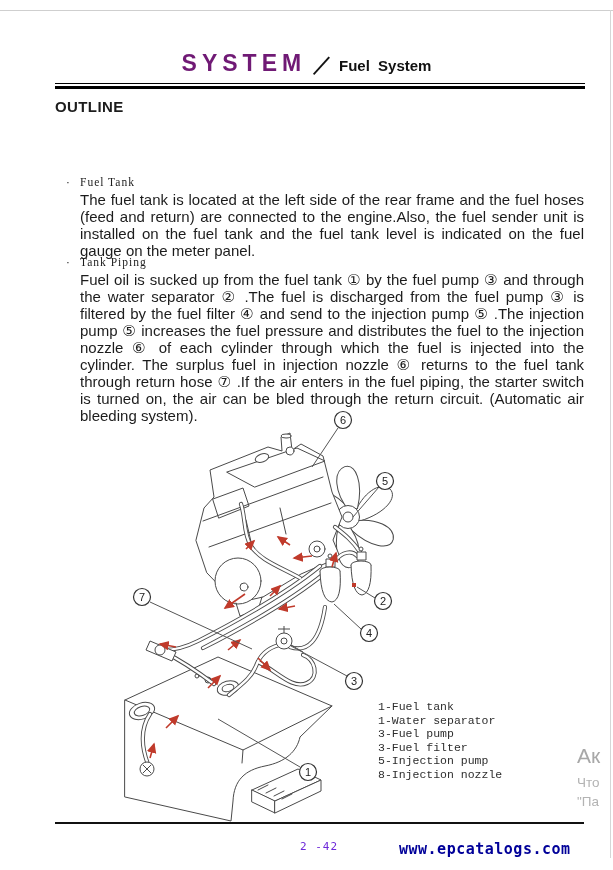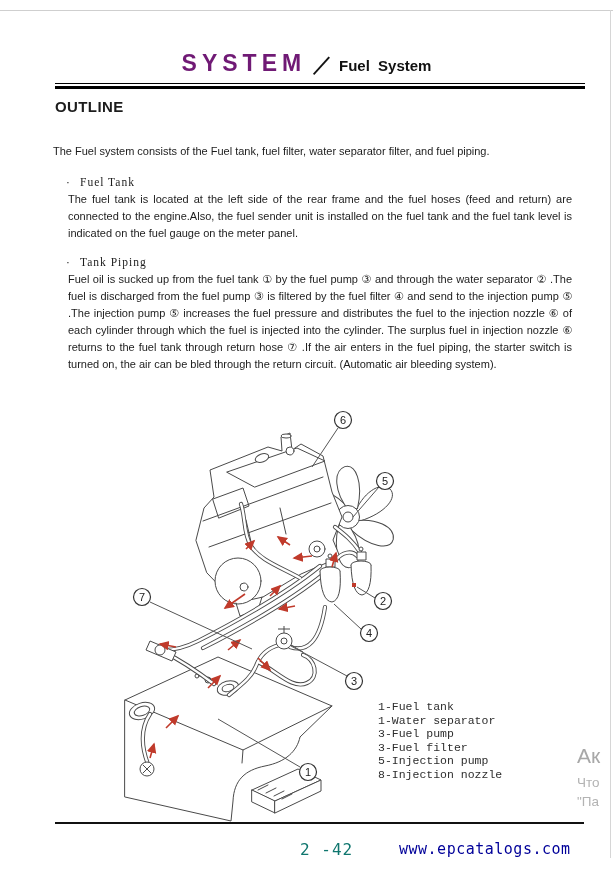--- a/index.html
+++ b/index.html
@@ -20,32 +20,32 @@
 
   .outline-h{position:absolute;left:55px;top:98px;font-size:15px;font-weight:bold;letter-spacing:.4px;}
   .intro{position:absolute;left:53px;top:132px;width:531px;font-size:11px;line-height:17px;}
 
   .sec{position:absolute;left:53px;width:531px;}
   .sec-tank{top:174px;}
   .sec-piping{top:254px;}
   .b-row{display:flex;align-items:baseline;font-size:11.5px;line-height:17px;}
   .b-dot{width:14px;text-align:left;padding-left:13px;box-sizing:content-box;}
   .b-title{font-size:11.5px;letter-spacing:1px;font-family:Liberation Serif, serif;}
-  .b-body{margin:0 0 0 15px;width:504px;font-size:11px;line-height:17px;text-align:justify;}
+  .b-body{margin:0 0 0 27px;width:504px;font-size:15px;line-height:17px;text-align:justify;}
 
   .diagram-svg{position:absolute;left:0;top:0;width:613px;height:870px;}
 
   .legend{position:absolute;left:378px;top:700px;font-size:11.5px;line-height:13.6px;color:#2e2e2e;}
   .legend div{white-space:nowrap;font-family:Liberation Mono, monospace;}
 
   .footer-line{position:absolute;left:55px;top:822px;width:529px;height:2px;background:#111;}
   .page-num{position:absolute;left:300px;top:840px;font-family:"DejaVu Sans Mono","Liberation Mono",monospace;
-    font-size:16px;color:#0f766e;letter-spacing:1px;}
+    font-size:11px;color:#6d28d9;letter-spacing:1px;}
   .site-link{position:absolute;left:399px;top:840px;font-family:"DejaVu Sans Mono","Liberation Mono",monospace;
-    font-size:15px;font-weight:normal;color:#000099;text-decoration:none;letter-spacing:.5px;cursor:pointer;}
+    font-size:15px;font-weight:bold;color:#000099;text-decoration:none;letter-spacing:.5px;cursor:pointer;}
 
   .side-wm{position:absolute;left:577px;top:744px;width:80px;color:#a8a8a8;}
   .side-wm .l1{font-size:21px;line-height:24px;}
   .side-wm .l2{font-size:13.5px;line-height:15px;margin-top:7px;color:#b3b3b3;}
   .side-wm .l3{font-size:13.5px;line-height:15px;margin-top:4px;color:#b3b3b3;}
 </style>
 </head>
 <body>
 
 <div class="page">
@@ -55,21 +55,20 @@
 
   <div class="header">
     <span class="t1">SYSTEM</span>
     <span class="slash">／</span>
     <span class="t2">Fuel System</span>
   </div>
   <div class="rule-thin"></div>
   <div class="rule-thick"></div>
 
   <div class="outline-h">OUTLINE</div>
-  <p class="intro">The Fuel system consists of the Fuel tank, fuel filter, water separator filter, and fuel piping.</p>
 
   <div class="sec sec-tank">
     <div class="b-row">
       <span class="b-dot">·</span>
       <span class="b-title">Fuel Tank</span>
     </div>
     <p class="b-body">The fuel tank is located at the left side of the rear frame and the fuel hoses (feed and return) are connected to the engine.Also, the fuel sender unit is installed on the fuel tank and the fuel tank level is indicated on the fuel gauge on the meter panel.</p>
   </div>
 
   <div class="sec sec-piping">

